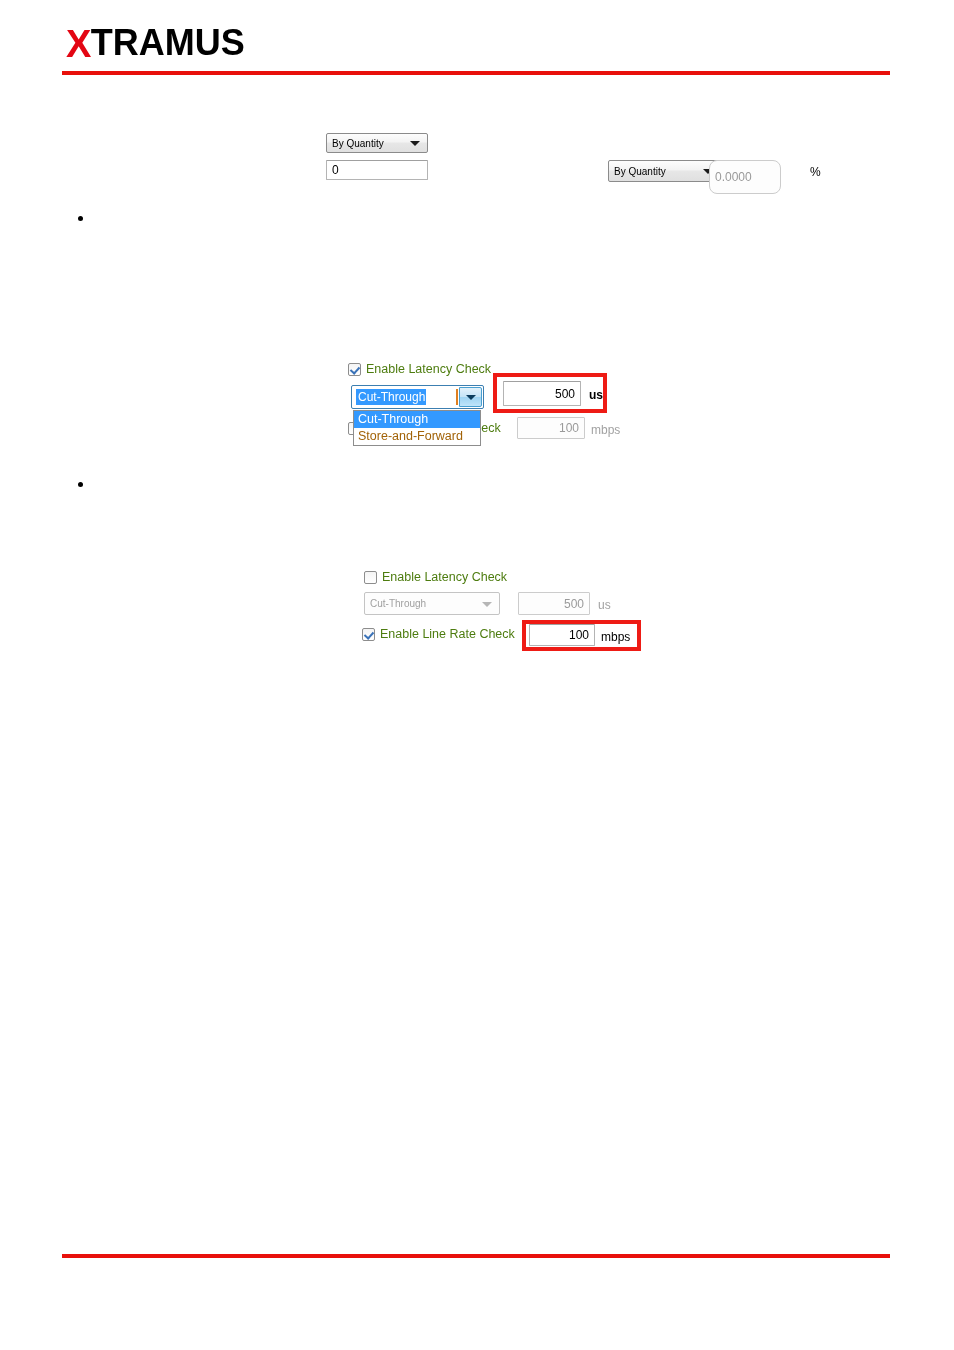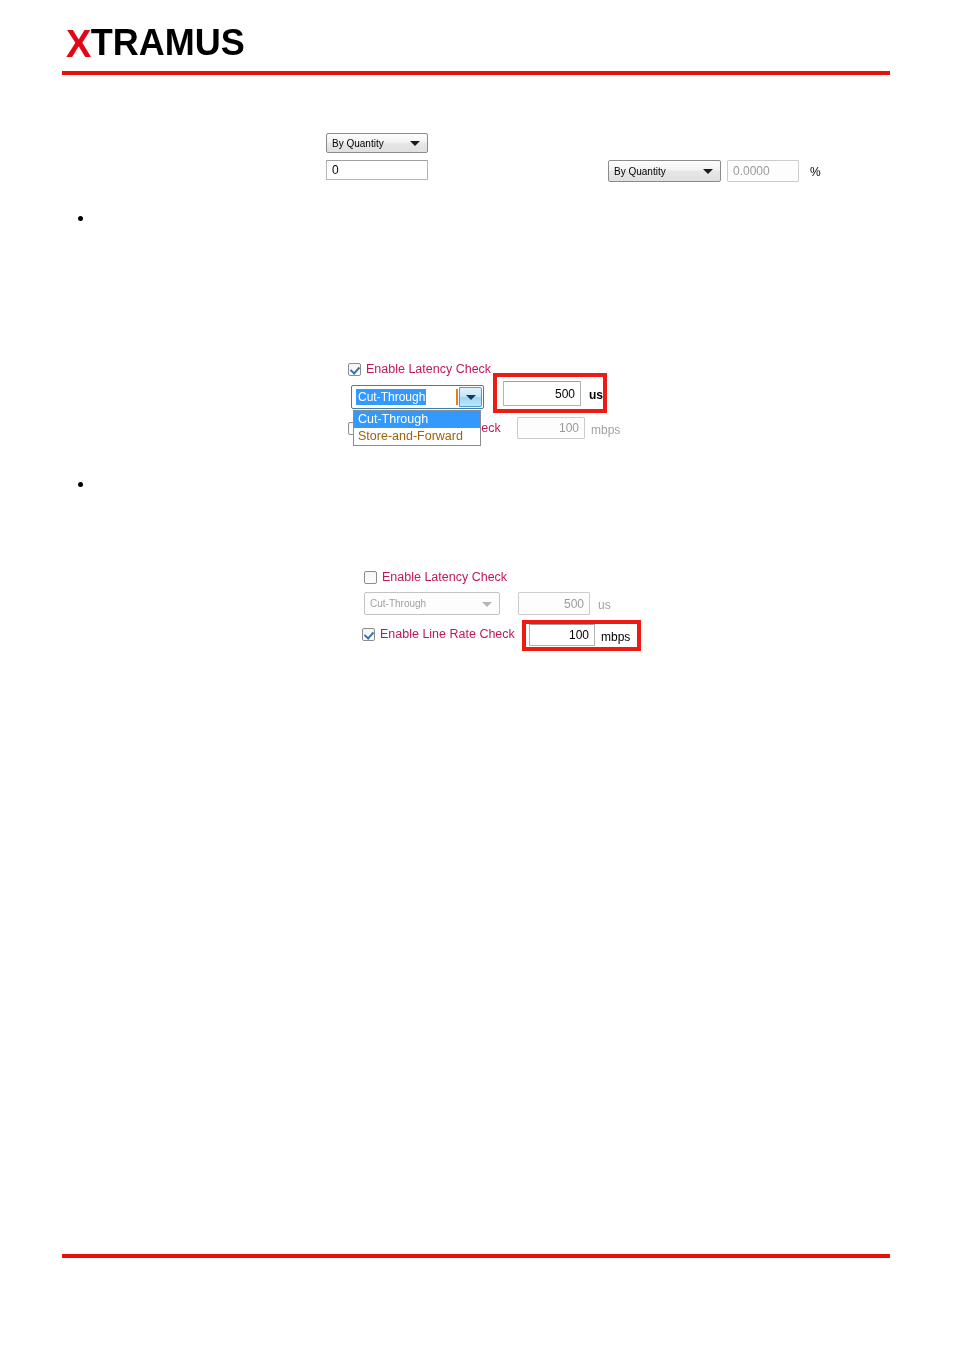--- a/index.html
+++ b/index.html
@@ -147,21 +147,21 @@
   }
   .unit-label.disabled { color: #a2a2a2; }
 
   
   .win-check-row {
     position: absolute;
     display: flex;
     align-items: center;
     font-family: "Liberation Sans", sans-serif;
     font-size: 12.5px;
-    color: #be185d;
+    color: #4d7c0f;
     white-space: nowrap;
     user-select: none;
   }
   .win-check-box {
     position: relative;
     box-sizing: border-box;
     width: 13px;
     height: 13px;
     border: 1px solid #8d8d8d;
     background: linear-gradient(to bottom, #f4f4f4, #ffffff);
@@ -287,21 +287,21 @@
     <span>0</span>
   </div>
 </div>
 
 <div class="panel-group" id="figure-quantity-percent" style="left:0;top:0;width:954px;height:0;">
   <div class="win-combo" id="percent-mode-select" style="left:608px; top:160px; width:113px; height:22px;">
     <span>By Quantity</span>
     <span class="combo-caret"></span>
   </div>
 
-  <div class="win-input disabled" id="percent-value-input" style="left:727px; top:160px; width:72px; height:22px;">
+  <div class="win-input disabled" id="percent-value-input" style="left:709px; top:160px; width:72px; height:34px;border-radius:8px;">
     <span>0.0000</span>
   </div>
 
   <div class="unit-label" style="left:810px; top:165px;">%</div>
 </div>
 
 <div class="bullet-item" style="left:78px; top:210px;">
   <span class="bullet-dot"></span><span class="bullet-text"></span>
 </div>
 

